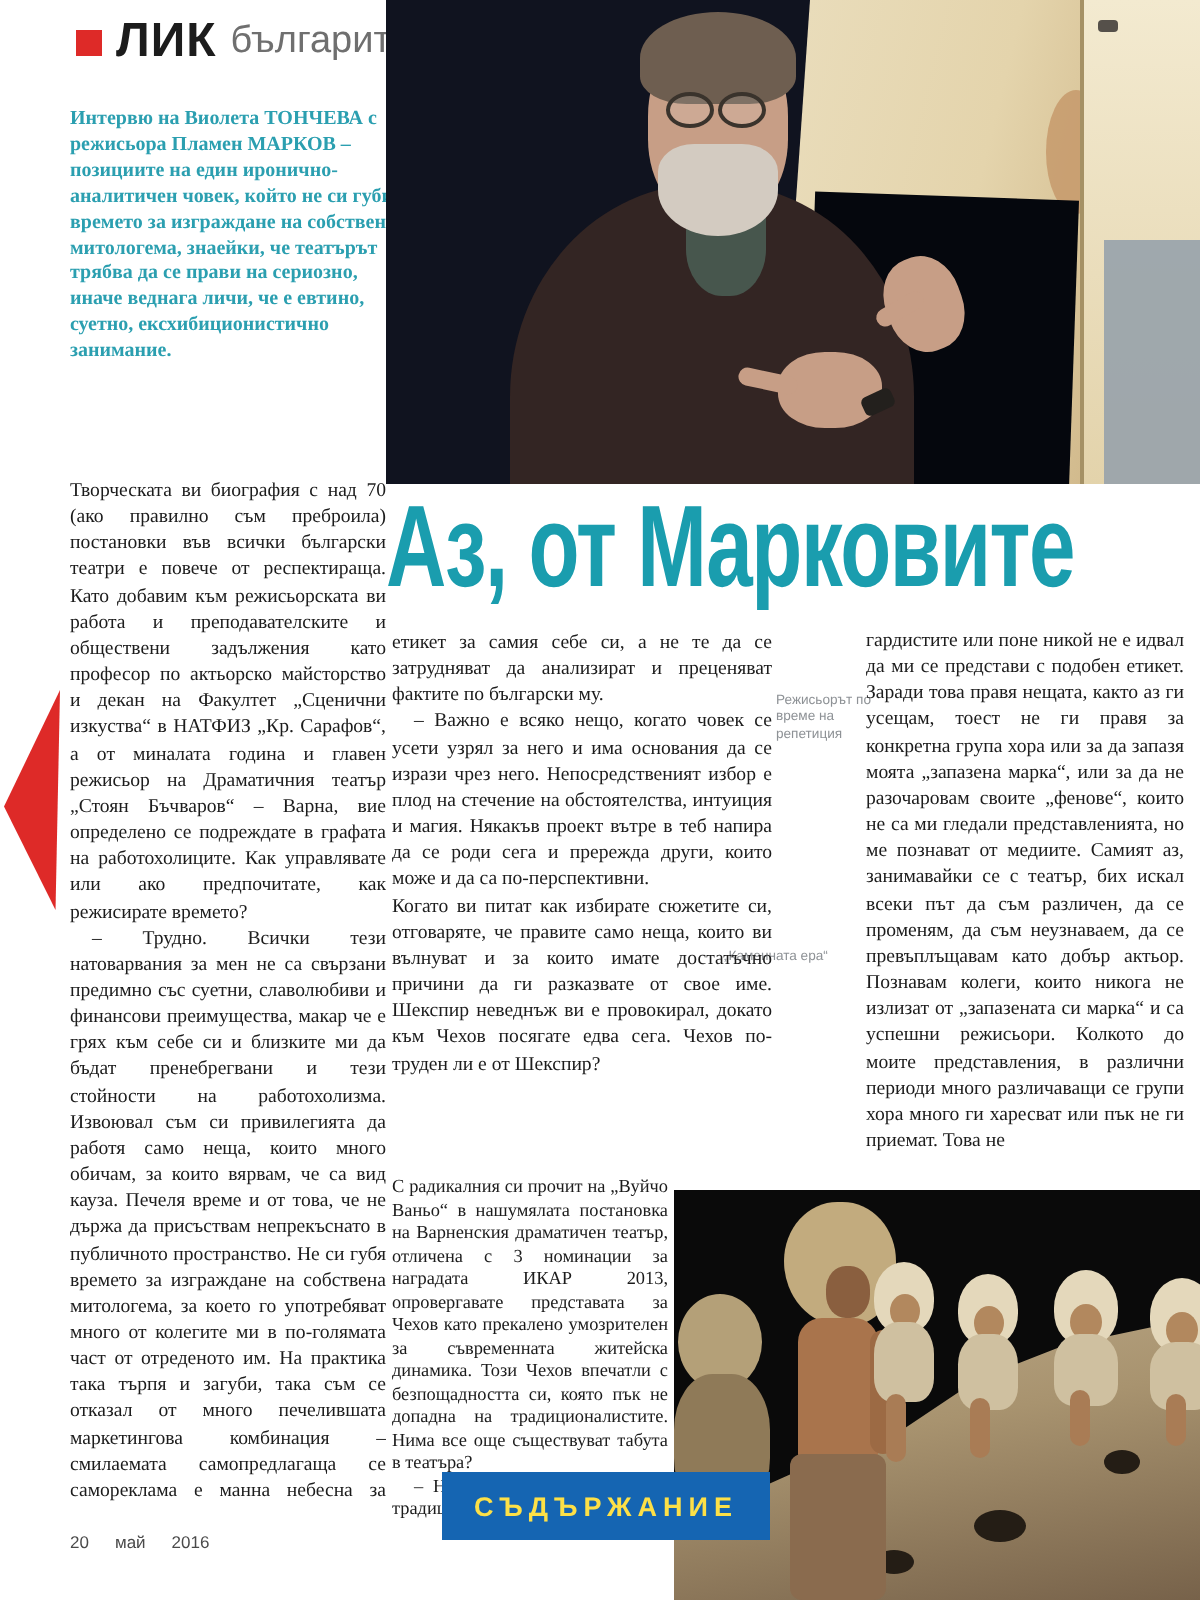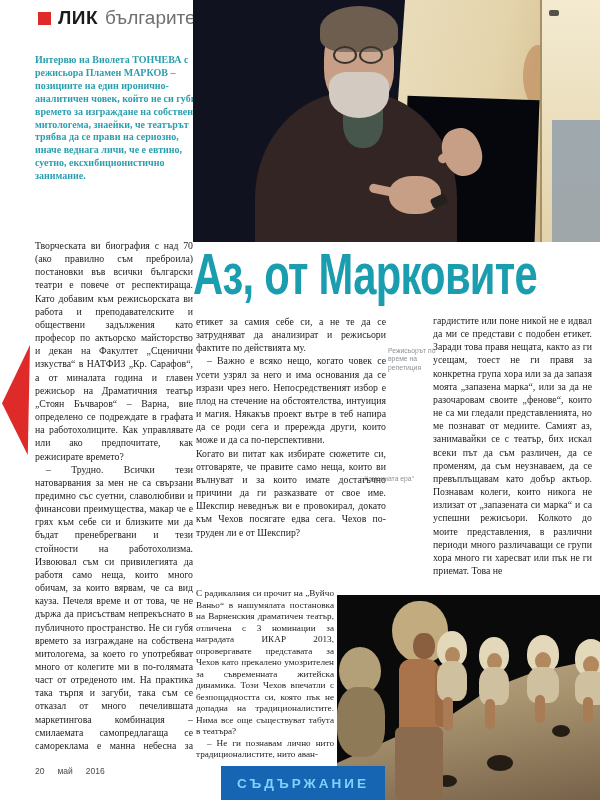--- a/index.html
+++ b/index.html
@@ -6,21 +6,21 @@
     --teal:#1a9dae; --intro-teal:#2b9fb0; --red:#de2a28; --blue:#1565b2;
     --caption-gray:#8e9296; --ink:#1c1c1c; --section-gray:#6f6f6f;
   }
   html,body{margin:0;padding:0;}
   body{font-family:"Liberation Serif",serif;background:#888;}
   #page{position:relative;width:600px;height:800px;background:#ffffff;overflow:hidden;margin:0 auto;}
 
   
   #brandbar{position:absolute;left:38px;top:7px;display:flex;align-items:center;font-family:"Liberation Sans",sans-serif;}
   #brand-square{width:13px;height:13px;background:var(--red);margin-right:7px;}
-  #brand-name{font-size:19px;font-weight:bold;color:var(--ink);letter-spacing:.5px;}
+  #brand-name{font-size:24px;font-weight:bold;color:var(--ink);letter-spacing:.5px;}
   #brand-section{font-size:19px;color:var(--section-gray);margin-left:7px;}
 
   
   #intro{position:absolute;left:35px;top:54px;width:163px;font-family:Liberation Serif, serif;
          font-size:10px;line-height:12.9px;font-weight:bold;color:var(--intro-teal);}
 
   
   #left-arrow{position:absolute;left:2px;top:345px;width:28px;height:110px;background:var(--red);
               clip-path:polygon(100% 0,92% 100%,0 53%);}
 
@@ -45,22 +45,22 @@
            font-size:6.8px;line-height:8.4px;}
   #caption-top{left:388px;top:347px;width:58px;}
   #caption-bottom{left:362px;top:475px;width:75px;}
 
   
   #footer{position:absolute;left:35px;top:766px;font-family:"Liberation Sans",sans-serif;
           font-size:8.5px;color:#4a4a4a;}
   #footer span{margin-right:13px;}
 
   
-  #contents-btn{position:absolute;left:221px;top:766px;width:164px;height:34px;background:var(--blue);
-                color:#7dd3fc;font-family:"Liberation Sans",sans-serif;font-weight:bold;font-size:13.5px;
+  #contents-btn{position:absolute;left:221px;top:736px;width:164px;height:34px;background:var(--blue);
+                color:#fde047;font-family:"Liberation Sans",sans-serif;font-weight:bold;font-size:13.5px;
                 letter-spacing:3px;text-align:center;line-height:36px;cursor:pointer;}
 
   
   #photo-top{position:absolute;left:193px;top:0;width:407px;height:242px;background:#10131f;overflow:hidden;}
   #pt-wall{position:absolute;left:52%;top:0;width:48%;height:100%;
            background:linear-gradient(100deg,#e9dcba 0%,#e4d4ac 45%,#c9ae7e 100%);
            transform:skewX(-4deg);transform-origin:top left;}
   #pt-door{position:absolute;right:0;top:0;width:58px;height:100%;
            background:linear-gradient(#f3ead0,#e3d3ab);border-left:2px solid #a59165;}
   #pt-door-handle{position:absolute;left:7px;top:10px;width:10px;height:6px;background:#55504a;border-radius:2px;}
@@ -145,21 +145,21 @@
   <div id="headline">Аз, от Марковите</div>
 
   <div class="caption" id="caption-top">Режисьорът по време на репетиция</div>
   <div class="caption" id="caption-bottom">„Каменната ера“</div>
 
   <div class="col" id="col-left">
       <p class="para bold">Творческата ви биография с над 70 (ако правилно съм преброила) постановки във всички български театри е повече от респектираща. Като добавим към режисьорската ви работа и преподавателските и обществени задължения като професор по актьорско майсторство и декан на Факултет „Сценични изкуства“ в НАТФИЗ „Кр. Сарафов“, а от миналата година и главен режисьор на Драматичния театър „Стоян Бъчваров“ – Варна, вие определено се подреждате в графата на работохолиците. Как управлявате или ако предпочитате, как режисирате времето?</p>
       <p class="para indent">– Трудно. Всички тези натоварвания за мен не са свързани предимно със суетни, славолюбиви и финансови преимущества, макар че е грях към себе си и близките ми да бъдат пренебрегвани и тези стойности на работохолизма. Извоювал съм си привилегията да работя само неща, които много обичам, за които вярвам, че са вид кауза. Печеля време и от това, че не държа да присъствам непрекъснато в публичното пространство. Не си губя времето за изграждане на собствена митологема, за което го употребяват много от колегите ми в по-голямата част от отреденото им. На практика така търпя и загуби, така съм се отказал от много печелившата маркетингова комбинация – смилаемата самопредлагаща се самореклама е манна небесна за непретенциозните и лениви медии, които умират някой да им предложи</p>
     </div>
   <div class="col" id="col-mid-upper">
-      <p class="para">етикет за самия себе си, а не те да се затрудняват да анализират и режисьори фактите по действията му.</p>
+      <p class="para">етикет за самия себе си, а не те да се затрудняват да анализират и преценяват фактите по български му.</p>
       <p class="para indent">– Важно е всяко нещо, когато човек се усети узрял за него и има основания да се изрази чрез него. Непосредственият избор е плод на стечение на обстоятелства, интуиция и магия. Някакъв проект вътре в теб напира да се роди сега и прережда други, които може и да са по-перспективни.</p>
       <p class="para bold">Когато ви питат как избирате сюжетите си, отговаряте, че правите само неща, които ви вълнуват и за които имате достатъчно причини да ги разказвате от свое име. Шекспир неведнъж ви е провокирал, докато към Чехов посягате едва сега. Чехов по-труден ли е от Шекспир?</p>
     </div>
   <div class="col" id="col-mid-lower">
       <p class="para bold">С радикалния си прочит на „Вуйчо Ваньо“ в нашумялата постановка на Варненския драматичен театър, отличена с 3 номинации за наградата ИКАР 2013, опровергавате представата за Чехов като прекалено умозрителен за съвременната житейска динамика. Този Чехов впечатли с безпощадността си, която пък не допадна на традиционалистите. Нима все още съществуват табута в театъра?</p>
       <p class="para indent">– Не ги познавам лично нито традиционалистите, нито аван-</p>
     </div>
   <div class="col" id="col-right">
       <p class="para">гардистите или поне никой не е идвал да ми се представи с подобен етикет. Заради това правя нещата, както аз ги усещам, тоест не ги правя за конкретна група хора или за да запазя моята „запазена марка“, или за да не разочаровам своите „фенове“, които не са ми гледали представленията, но ме познават от медиите. Самият аз, занимавайки се с театър, бих искал всеки път да съм различен, да се променям, да съм неузнаваем, да се превъплъщавам като добър актьор. Познавам колеги, които никога не излизат от „запазената си марка“ и са успешни режисьори. Колкото до моите представления,  в различни периоди много различаващи се групи хора много ги харесват или пък не ги приемат. Това не</p>
     </div>

